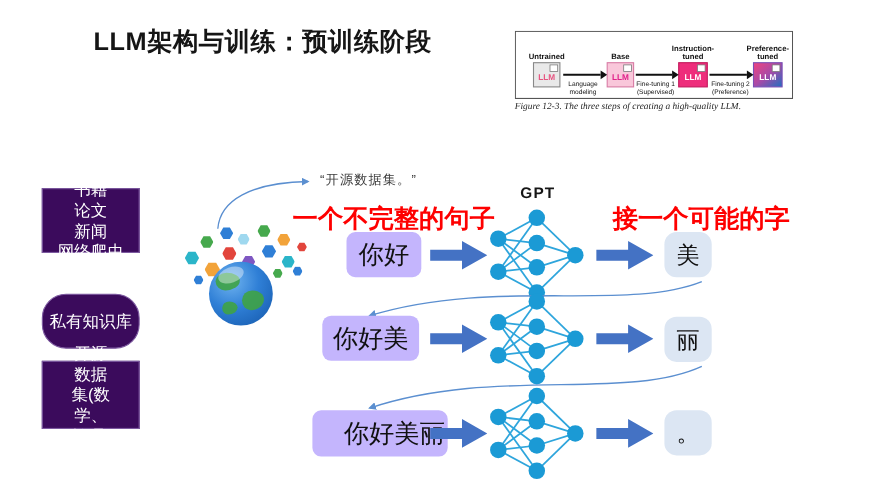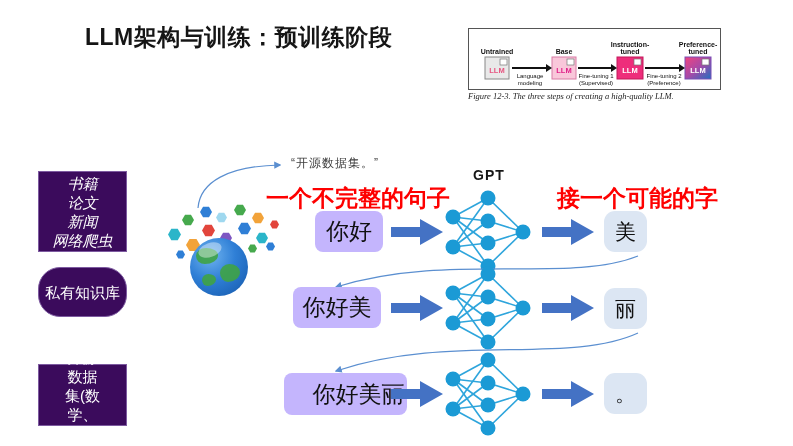--- a/index.html
+++ b/index.html
@@ -11,23 +11,23 @@
   .subtitle{left:186px;top:116px;font-size:18px;font-weight:700;color:#111;white-space:nowrap;}
 
   
   .fig-caption{left:468px;top:91px;width:270px;font-family:"Liberation Serif","DejaVu Serif",serif;
                font-style:italic;font-size:8.5px;color:#222;}
 
   
   .srcbox{left:38px;width:89px;background:#3b0b5c;border:1px solid #7d5aa0;color:#fff;
           display:flex;flex-direction:column;align-items:center;justify-content:center;
           text-align:center;font-size:15px;line-height:19px;box-sizing:border-box;}
-  .src1{top:171px;height:81px;font-style:italic;}
+  .src1{top:171px;height:59px;}
   .src2{top:267px;height:50px;border-radius:22px;}
-  .src3{top:364px;height:62px;padding:2px 22px;word-break:break-all;}
+  .src3{top:328px;height:62px;padding:2px 22px;word-break:break-all;}
 
   .quote{left:291px;top:155px;font-size:12px;color:#3d3d3d;letter-spacing:1px;}
   .redlabel{font-size:23px;font-weight:700;color:#fe0000;white-space:nowrap;}
   .red1{left:266px;top:183px;}
   .red2{left:557px;top:183px;}
   .gpt{left:473px;top:167px;font-size:14px;font-weight:600;color:#161616;letter-spacing:1px;}
 
   .tokenbox{display:flex;align-items:center;justify-content:center;color:#111;}
   .inbox{background:#c4b5fd;border-radius:8px;font-size:23px;}
   .outbox{background:#dce6f3;border-radius:11px;font-size:21px;left:604px;width:43px;height:41px;}

